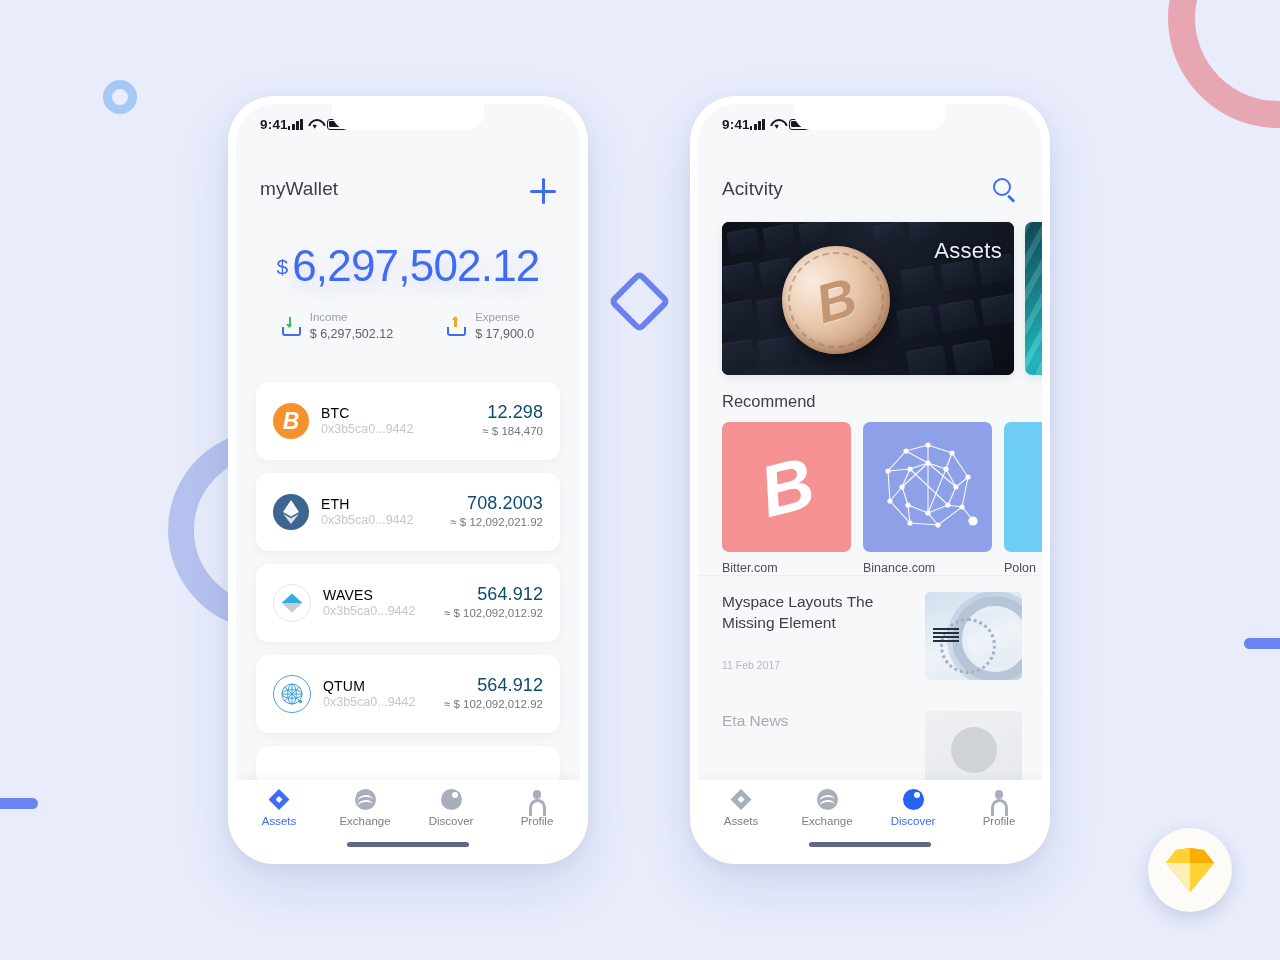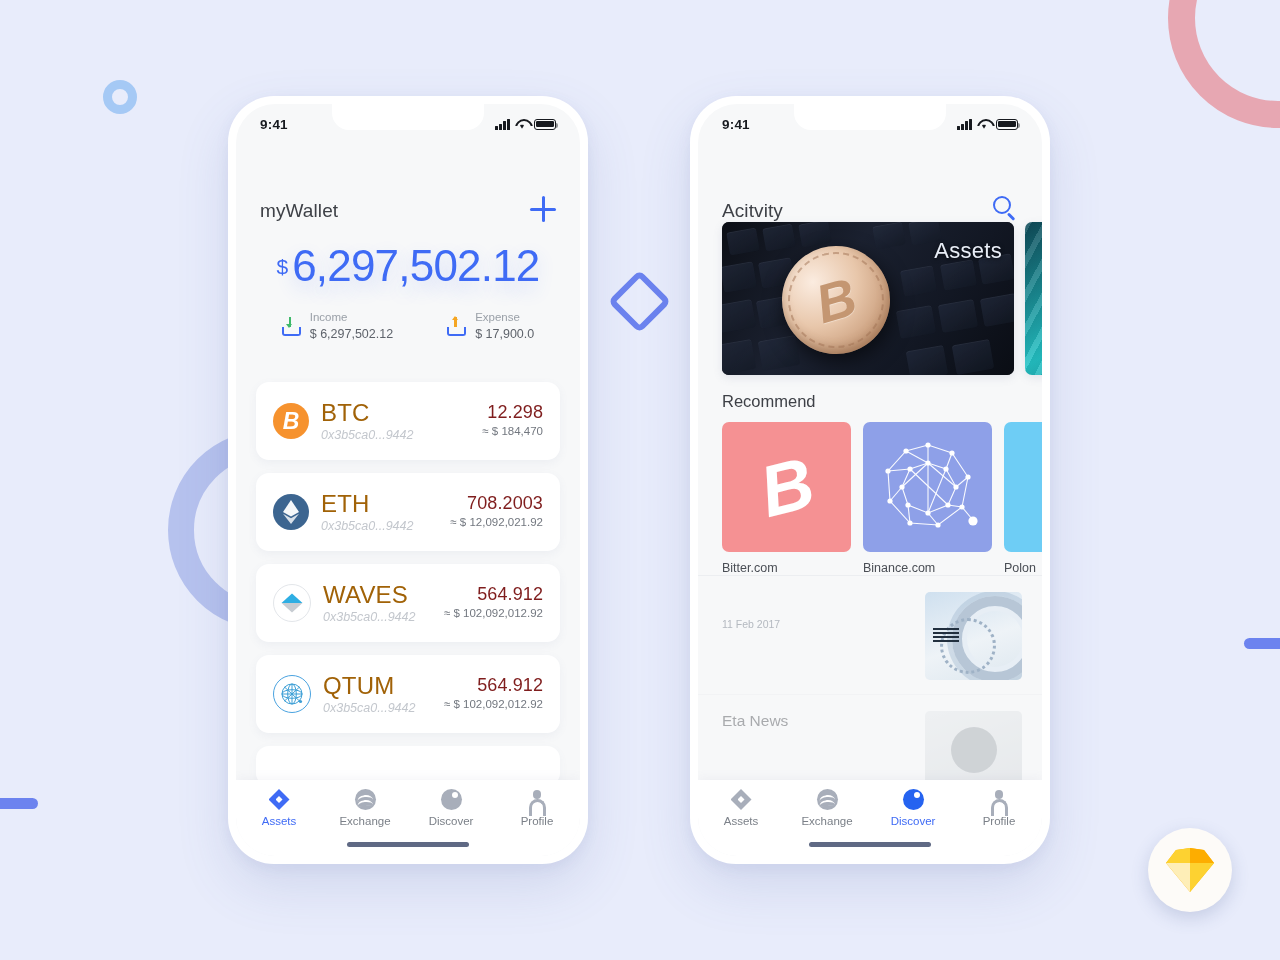--- a/index.html
+++ b/index.html
@@ -52,21 +52,21 @@
   }
   .notch{
     position:absolute;left:50%;transform:translateX(-50%);top:0;
     width:152px;height:26px;background:#ffffff;
     border-bottom-left-radius:17px;border-bottom-right-radius:17px;z-index:30;
   }
 
   
   .statusbar{
     position:absolute;top:0;left:0;right:4px;height:40px;z-index:25;
-    display:flex;align-items:center;justify-content:space-between;
+    display:flex;align-items:center;
     padding:0 20px 0 24px;box-sizing:border-box;
   }
   .sb-time{font-size:13.5px;font-weight:bold;color:#171a1f;letter-spacing:.2px;}
   .sb-right{display:flex;align-items:center;gap:5px;}
   .sig{display:flex;align-items:flex-end;gap:1.5px;height:11px;}
   .sig i{display:block;width:2.6px;background:#171a1f;border-radius:.5px;}
   .sig i:nth-child(1){height:4px;}
   .sig i:nth-child(2){height:6px;}
   .sig i:nth-child(3){height:8.5px;}
   .sig i:nth-child(4){height:11px;}
@@ -81,21 +81,21 @@
     background:#171a1f;border-radius:50% 50% 50% 50%;
     clip-path:polygon(50% 100%,0 20%,100% 20%);
   }
   .batt{width:22px;height:11px;border:1.4px solid #171a1f;border-radius:3px;position:relative;padding:1.3px;box-sizing:border-box;}
   .batt i{display:block;width:100%;height:100%;background:#171a1f;border-radius:1.3px;}
   .batt:after{content:"";position:absolute;right:-3.2px;top:3px;width:1.8px;height:5px;background:#171a1f;border-radius:0 2px 2px 0;opacity:.45;}
 
   
   .app-header{
     position:absolute;top:74px;left:0;right:0;height:44px;
-    display:flex;align-items:flex-end;justify-content:space-between;
+    display:flex;align-items:flex-start;justify-content:space-between;
     padding:0 24px;box-sizing:border-box;z-index:20;
   }
   .app-title{font-size:19px;color:#3e4147;letter-spacing:.1px;}
   .plus-btn{
     width:26px;height:26px;position:relative;cursor:pointer;
   }
   .plus-btn:before,.plus-btn:after{
     content:"";position:absolute;background:#3f6bf5;border-radius:2px;
   }
   .plus-btn:before{left:0;top:11.5px;width:26px;height:3px;}
@@ -161,24 +161,24 @@
   .coin{
     width:36px;height:36px;border-radius:50%;flex:0 0 auto;margin-right:12px;
     display:flex;align-items:center;justify-content:center;position:relative;
   }
   .coin.btc{background:#f6922e;}
   .coin.btc span{color:#fff;font-size:23px;font-weight:bold;font-style:italic;line-height:1;}
   .coin.eth{background:#3c6590;}
   .coin.waves{background:#fff;border:1.2px solid #e3e6ea;}
   .coin.qtum{background:#fff;border:1.4px solid #4aa3e0;}
   .asset-mid{flex:1 1 auto;min-width:0;}
-  .asset-sym{font-size:24px;color:#a16207;line-height:1.15;letter-spacing:.2px;}
-  .asset-addr{font-size:12.5px;color:#c3c7cd;line-height:1.3;font-style:italic;}
+  .asset-sym{font-size:14px;color:#000000;line-height:1.15;letter-spacing:.2px;}
+  .asset-addr{font-size:12.5px;color:#c3c7cd;line-height:1.3;}
   .asset-right{text-align:right;flex:0 0 auto;}
-  .asset-amt{font-size:18px;color:#7f1d1d;line-height:1.2;letter-spacing:.1px;}
+  .asset-amt{font-size:18px;color:#0c4a6e;line-height:1.2;letter-spacing:.1px;}
   .asset-usd{font-size:11.5px;color:#72777f;line-height:1.35;}
 
   
   .tabbar{
     position:absolute;left:0;right:0;bottom:0;height:76px;background:#ffffff;
     z-index:40;box-shadow:0 -2px 10px rgba(110,120,160,.07);
     display:flex;align-items:flex-start;padding-top:9px;box-sizing:border-box;
   }
   .tab{flex:1 1 0;display:flex;flex-direction:column;align-items:center;gap:5px;cursor:pointer;}
   .tab-ico{width:21px;height:21px;position:relative;}
@@ -602,20 +602,21 @@
           </div>
           <div class="rec-item">
             <div class="rec-tile cyan"></div>
             <div class="rec-label">Polon</div>
           </div>
         </div>
 
 
         <div class="news-item">
           <div class="news-text">
+            <div class="news-title">Myspace Layouts The Missing Element</div>
             <div class="news-date">11 Feb 2017</div>
           </div>
           <div class="news-thumb">
             <div class="ring-art"></div>
             <div class="ibm-logo"></div>
           </div>
         </div>
 
         <div class="news-item faded">
           <div class="news-text">

